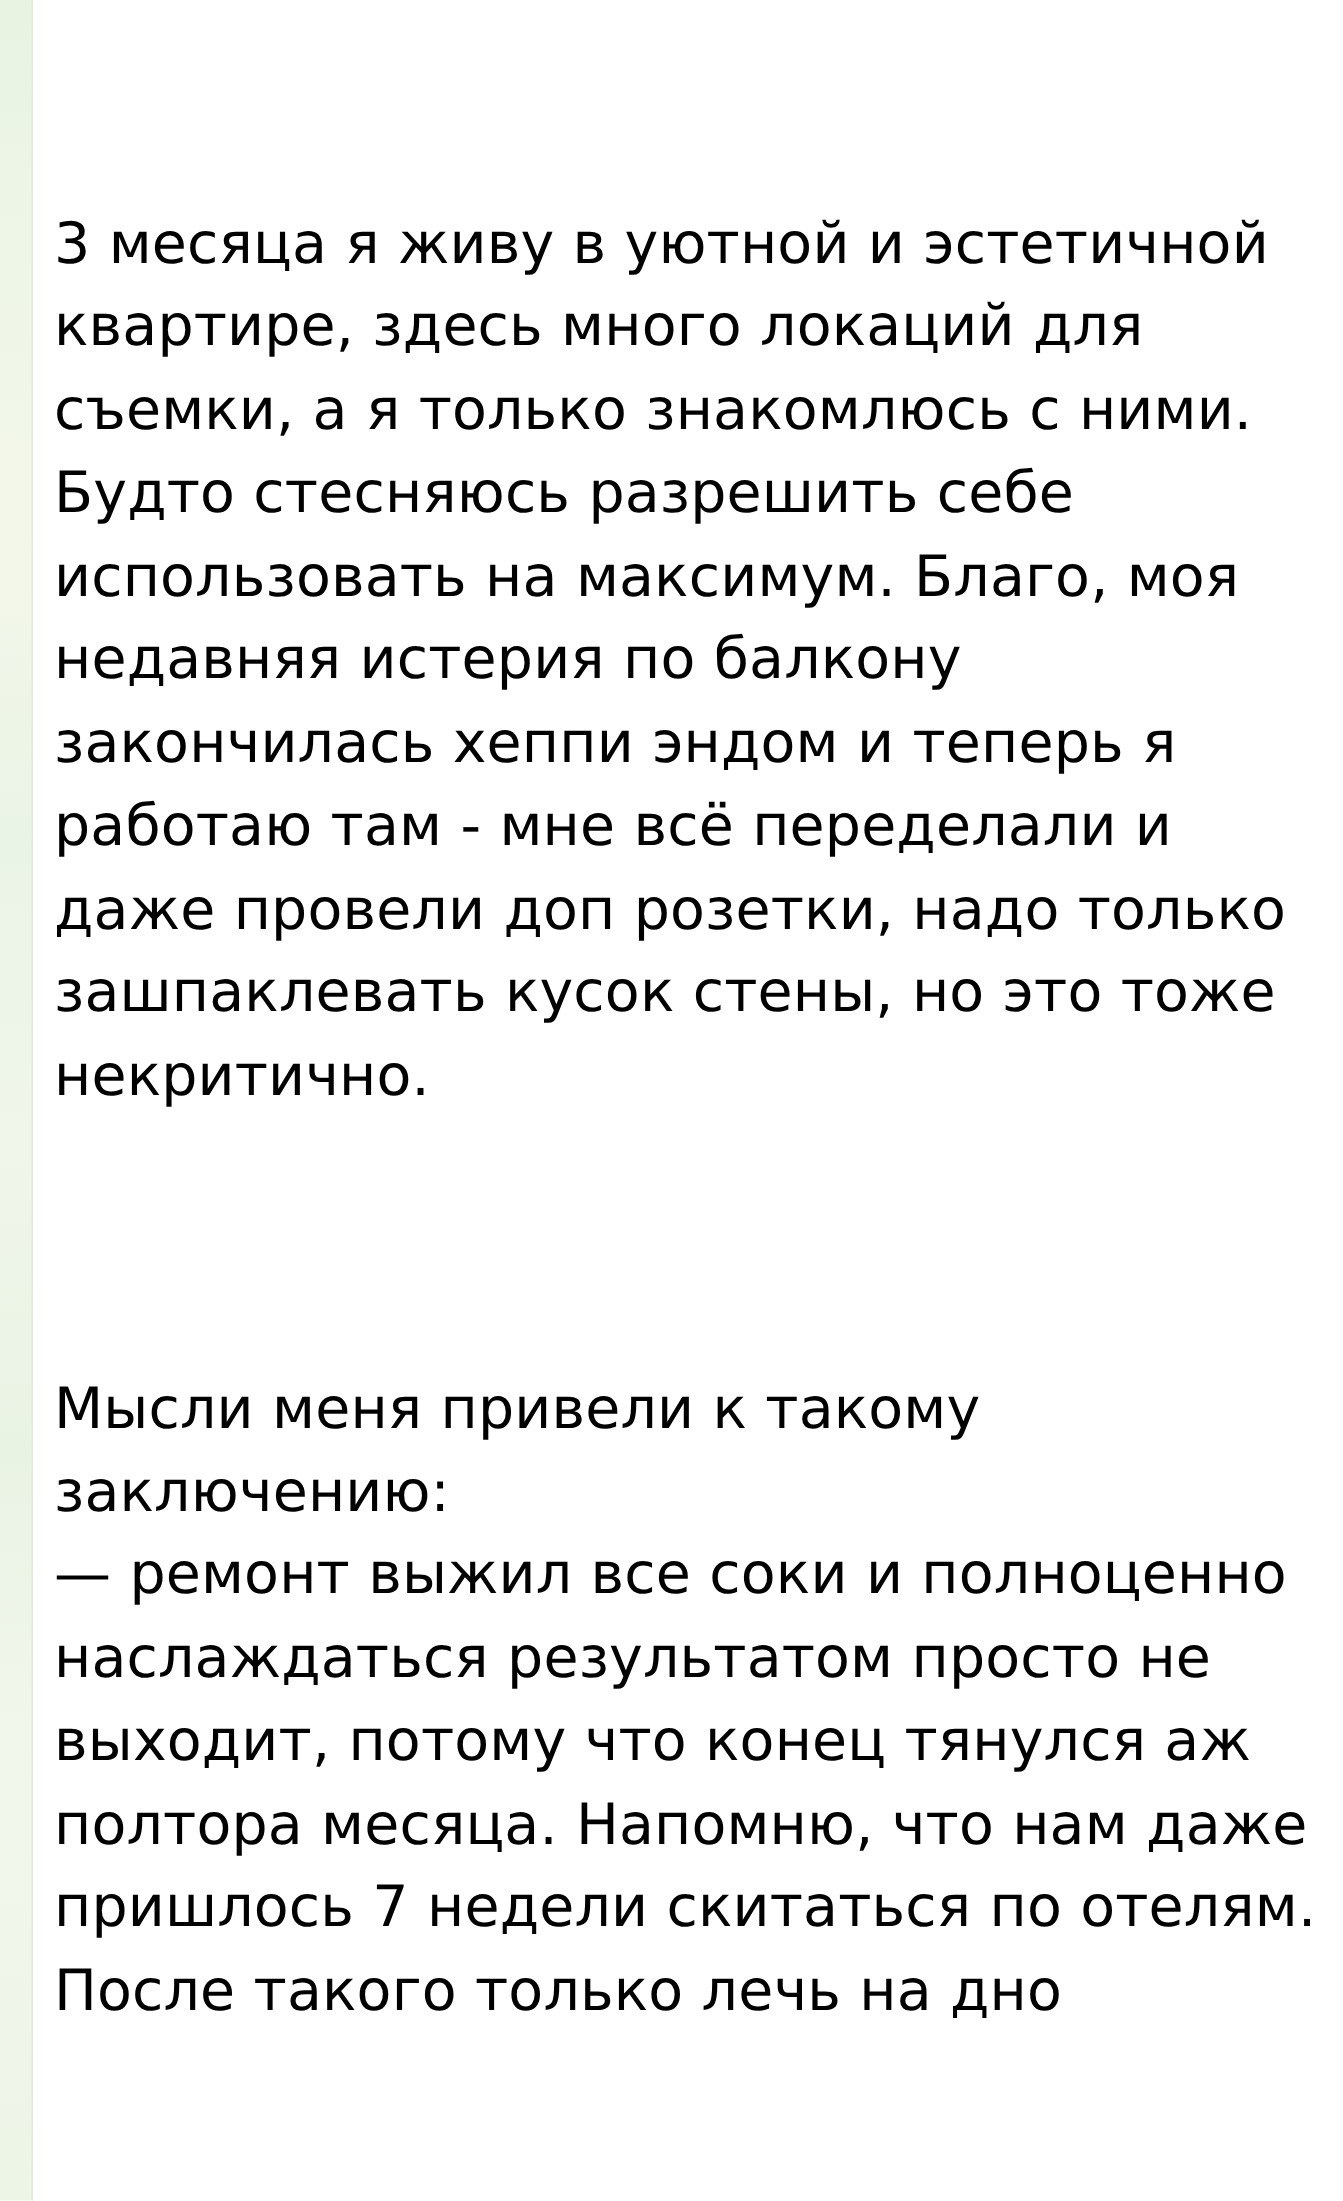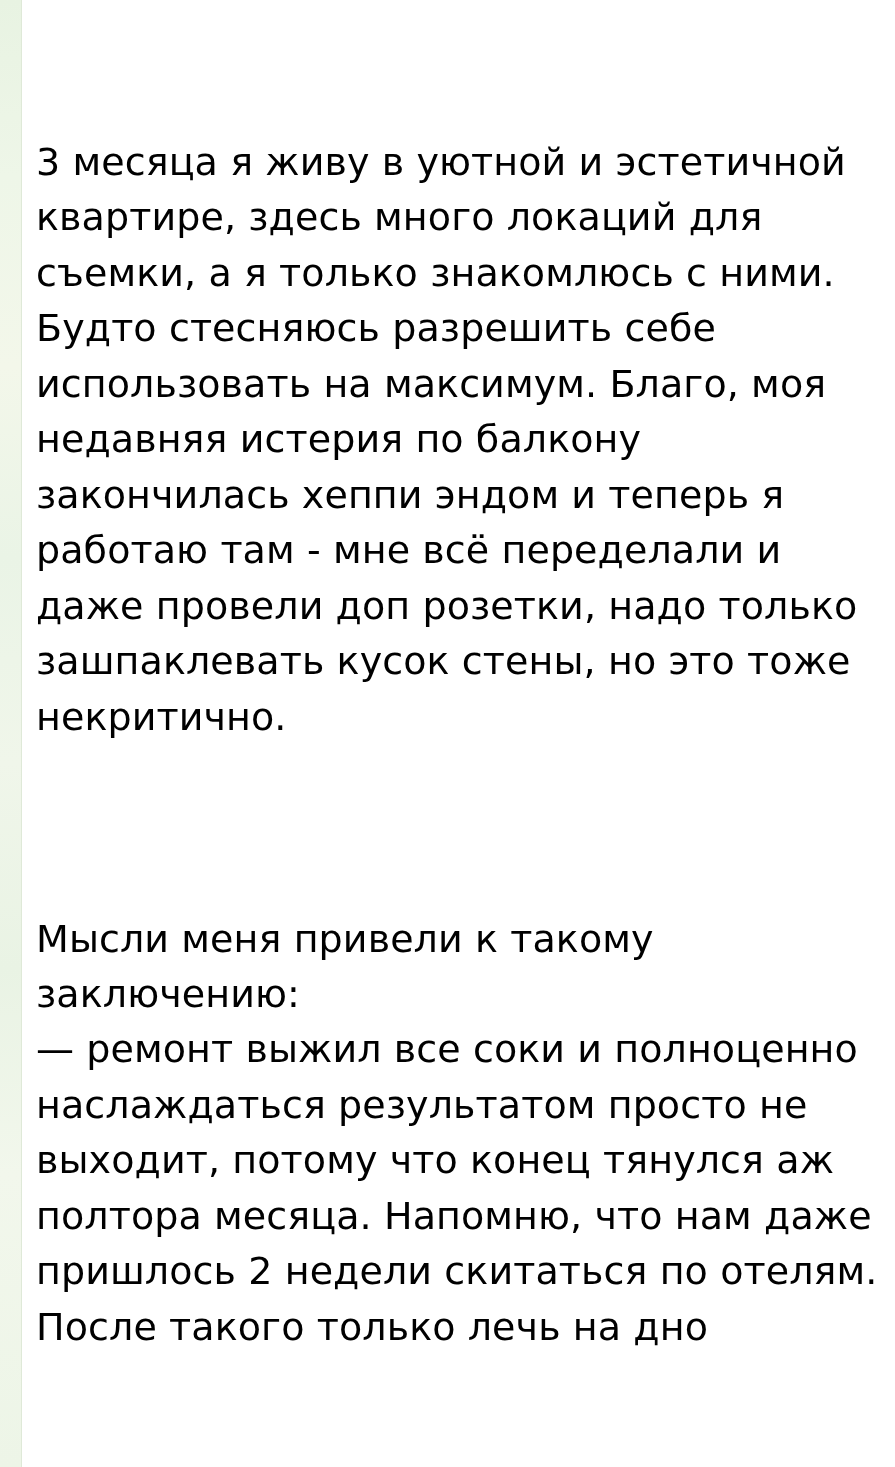--- a/index.html
+++ b/index.html
@@ -74,16 +74,16 @@
 <body>
 
 <div class="page">
   <div class="edge-strip">
     <div class="seam"></div>
   </div>
   <div class="content">
     <div class="post-text">
       <p class="para">3 месяца я живу в уютной и эстетичной квартире, здесь много локаций для съемки, а я только знакомлюсь с ними. Будто стесняюсь разрешить себе использовать на максимум. Благо, моя недавняя истерия по балкону закончилась хеппи эндом и теперь я работаю там - мне всё переделали и даже провели доп розетки, надо только зашпаклевать кусок стены, но это тоже некритично.</p>
       <p class="para">Мысли меня привели к такому заключению:
-— ремонт выжил все соки и полноценно наслаждаться результатом просто не выходит, потому что конец тянулся аж полтора месяца. Напомню, что нам даже пришлось 2 недели скитаться по отелям. После такого только лечь на дно</p>
+— ремонт выжил все соки и полноценно наслаждаться результатом просто не выходит, потому что конец тянулся аж полтора месяца. Напомню, что нам даже пришлось 7 недели скитаться по отелям. После такого только лечь на дно</p>
     </div>
   </div>
 </div>
 
 </body></html>

